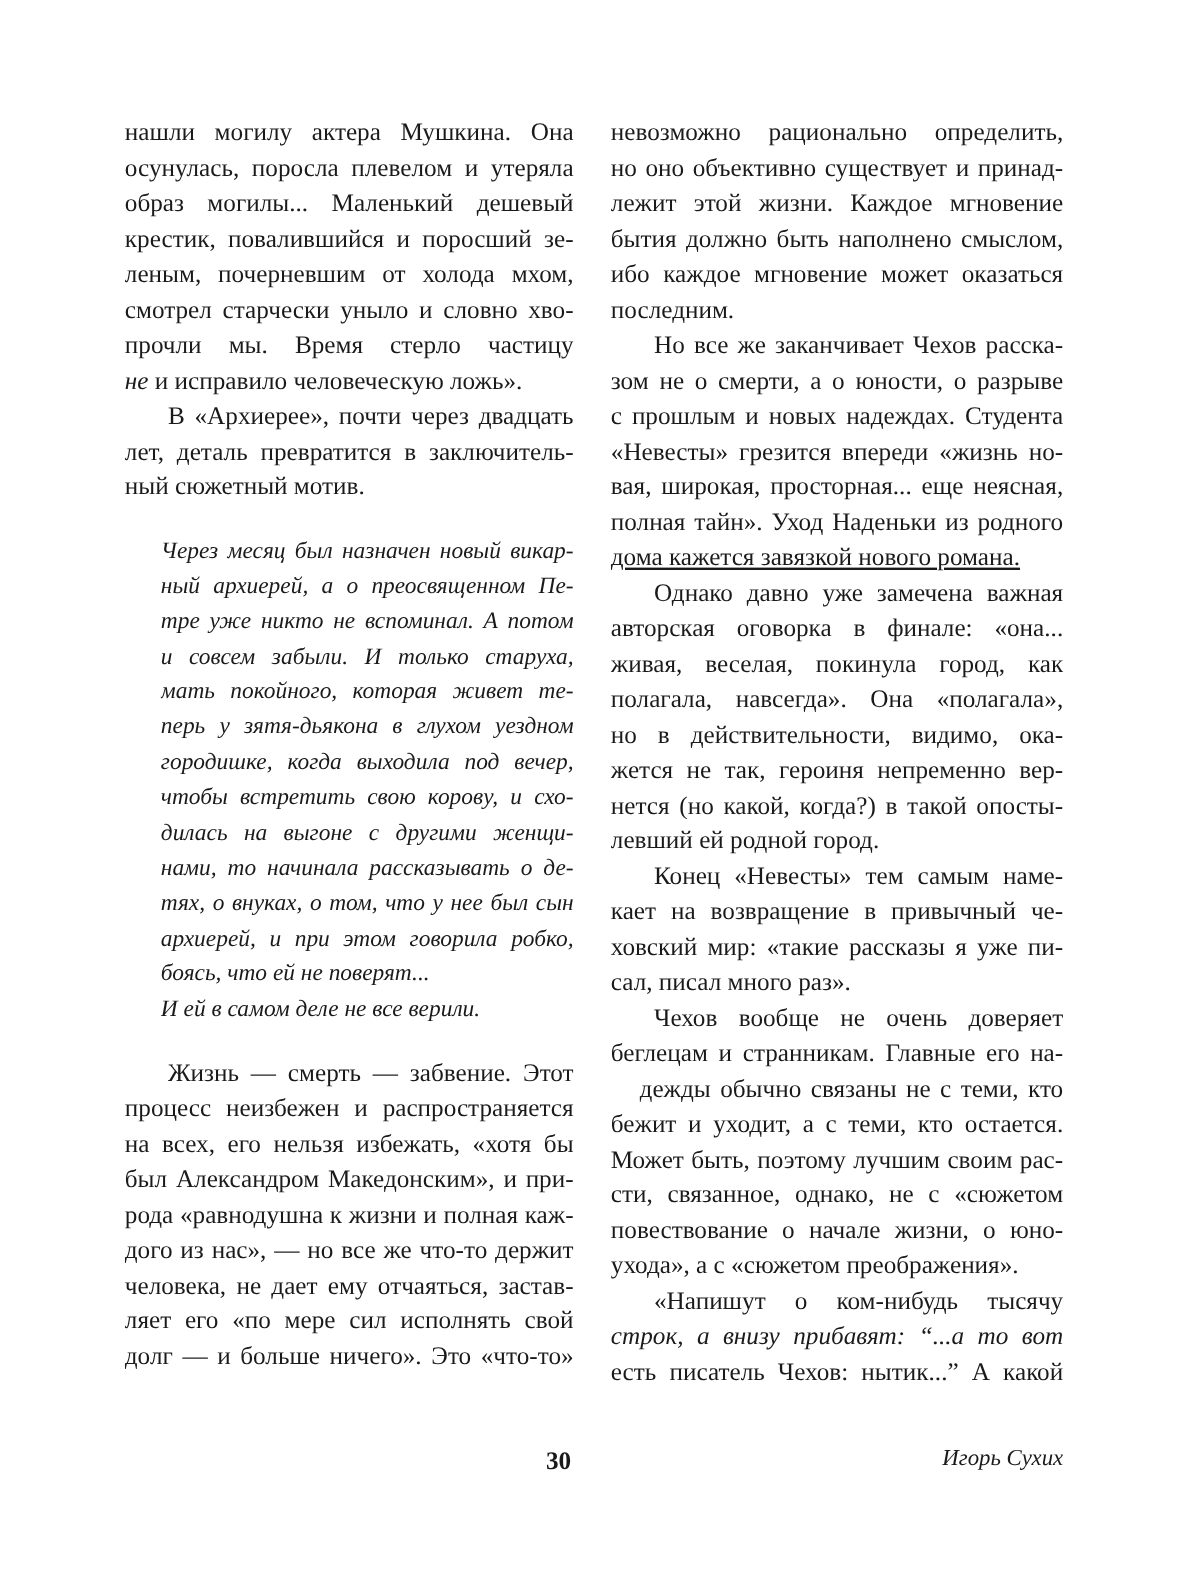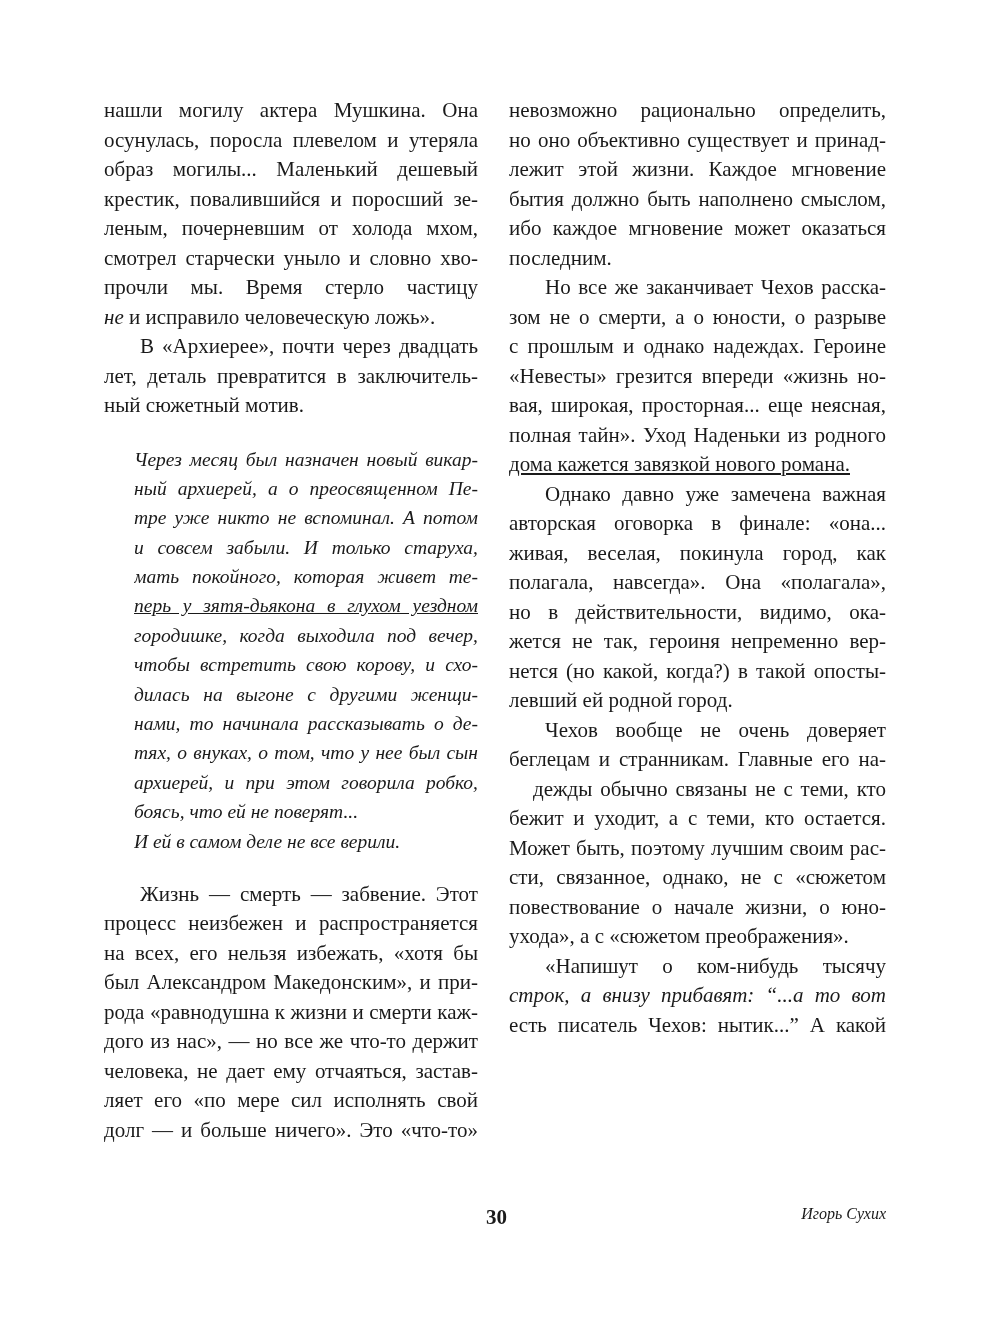--- a/index.html
+++ b/index.html
@@ -9,22 +9,22 @@
   .col-left { left: 104px; width: 374px; }
   .col-right { left: 509px; width: 377px; }
   .line { display: block; height: 29.5px; line-height: 29.5px; font-size: 21px;
           text-align: justify; text-align-last: justify; white-space: nowrap; overflow: visible; }
   .line.last { text-align-last: left; }
   .line.indent { padding-left: 36px; }
   .line span.it { font-style: italic; }
   .quote { margin-left: 30px; margin-top: 24px; margin-bottom: 24px; }
   .quote .line { font-style: italic; font-size: 19.5px; height: 29.4px; line-height: 29.4px; }
   .footer { position: absolute; top: 1205px; left: 0; width: 992px; height: 30px; }
-  .page-number { position: absolute; left: 486px; font-weight: bold; font-size: 21px; }
-  .running-author { position: absolute; right: 106px; font-style: italic; font-size: 16px; }
+  .page-number { position: absolute; left: 455px; font-weight: bold; font-size: 21px; }
+  .running-author { position: absolute; right: 106px; font-style: italic; font-size: 19px; }
 </style>
 </head>
 <body>
 
 <div class="col col-left">
   <div>
     <div class="line" style="white-space: normal; overflow: hidden;">нашли могилу актера Мушкина. Она</div>
     <div class="line" style="white-space: normal; overflow: hidden;">осунулась, поросла плевелом и утеряла</div>
     <div class="line" style="white-space: normal; overflow: hidden;">образ могилы... Маленький дешевый</div>
     <div class="line" style="white-space: normal; overflow: hidden;">крестик, повалившийся и поросший зе-</div>
@@ -37,70 +37,76 @@
     <div class="line indent" style="white-space: normal; overflow: hidden;">В «Архиерее», почти через двадцать</div>
     <div class="line" style="white-space: normal; overflow: hidden;">лет, деталь превратится в заключитель-</div>
     <div class="line last" style="white-space: normal; overflow: hidden;">ный сюжетный мотив.</div>
   </div>
   <div class="quote">
     <div class="line" style="white-space: normal; overflow: hidden;">Через месяц был назначен новый викар-</div>
     <div class="line" style="white-space: normal; overflow: hidden;">ный архиерей, а о преосвященном Пе-</div>
     <div class="line" style="white-space: normal; overflow: hidden;">тре уже никто не вспоминал. А потом</div>
     <div class="line" style="white-space: normal; overflow: hidden;">и совсем забыли. И только старуха,</div>
     <div class="line" style="white-space: normal; overflow: hidden;">мать покойного, которая живет те-</div>
-    <div class="line" style="white-space: normal; overflow: hidden; text-decoration: underline;">перь у зятя-дьякона в глухом уездном</div>
+    <div class="line" style="white-space: normal; overflow: hidden;">перь у зятя-дьякона в глухом уездном</div>
     <div class="line" style="white-space: normal; overflow: hidden;">городишке, когда выходила под вечер,</div>
     <div class="line" style="white-space: normal; overflow: hidden;">чтобы встретить свою корову, и схо-</div>
     <div class="line" style="white-space: normal; overflow: hidden;">дилась на выгоне с другими женщи-</div>
     <div class="line" style="white-space: normal; overflow: hidden;">нами, то начинала рассказывать о де-</div>
     <div class="line" style="white-space: normal; overflow: hidden;">тях, о внуках, о том, что у нее был сын</div>
     <div class="line" style="white-space: normal; overflow: hidden;">архиерей, и при этом говорила робко,</div>
     <div class="line last" style="white-space: normal; overflow: hidden;">боясь, что ей не поверят...</div>
     <div class="line last" style="white-space: normal; overflow: hidden;">И ей в самом деле не все верили.</div>
   </div>
   <div>
     <div class="line indent" style="white-space: normal; overflow: hidden;">Жизнь — смерть — забвение. Этот</div>
     <div class="line" style="white-space: normal; overflow: hidden;">процесс неизбежен и распространяется</div>
     <div class="line" style="white-space: normal; overflow: hidden;">на всех, его нельзя избежать, «хотя бы</div>
     <div class="line" style="white-space: normal; overflow: hidden;">был Александром Македонским», и при-</div>
-    <div class="line" style="white-space: normal; overflow: hidden;">рода «равнодушна к жизни и смерти каж-</div>
+    <div class="line" style="white-space: normal; overflow: hidden;">рода «равнодушна к жизни и полная каж-</div>
     <div class="line" style="white-space: normal; overflow: hidden;">дого из нас», — но все же что-то держит</div>
     <div class="line" style="white-space: normal; overflow: hidden; font-family: Liberation Serif, serif;">человека, не дает ему отчаяться, застав-</div>
     <div class="line" style="white-space: normal; overflow: hidden;">ляет его «по мере сил исполнять свой</div>
     <div class="line" style="white-space: normal; overflow: hidden;">долг — и больше ничего». Это «что-то»</div>
   </div>
 </div>
 
 <div class="col col-right">
   <div>
     <div class="line" style="white-space: normal; overflow: hidden;">невозможно рационально определить,</div>
     <div class="line" style="white-space: normal; overflow: hidden;">но оно объективно существует и принад-</div>
     <div class="line" style="white-space: normal; overflow: hidden;">лежит этой жизни. Каждое мгновение</div>
     <div class="line" style="white-space: normal; overflow: hidden;">бытия должно быть наполнено смыслом,</div>
     <div class="line" style="white-space: normal; overflow: hidden;">ибо каждое мгновение может оказаться</div>
     <div class="line last" style="white-space: normal; overflow: hidden;">последним.</div>
   </div>
   <div>
     <div class="line indent" style="white-space: normal; overflow: hidden;">Но все же заканчивает Чехов расска-</div>
     <div class="line" style="white-space: normal; overflow: hidden;">зом не о смерти, а о юности, о разрыве</div>
-    <div class="line" style="white-space: normal; overflow: hidden;">с прошлым и однако надеждах. Героине</div>
+    <div class="line" style="white-space: normal; overflow: hidden;">с прошлым и новых надеждах. Студента</div>
     <div class="line" style="white-space: normal; overflow: hidden;">«Невесты» грезится впереди «жизнь но-</div>
     <div class="line" style="white-space: normal; overflow: hidden;">вая, широкая, просторная... еще неясная,</div>
     <div class="line" style="white-space: normal; overflow: hidden;">полная тайн». Уход Наденьки из родного</div>
     <div class="line last" style="white-space: normal; overflow: hidden; text-decoration: underline;">дома кажется завязкой нового романа.</div>
   </div>
   <div>
     <div class="line indent" style="white-space: normal; overflow: hidden;">Однако давно уже замечена важная</div>
     <div class="line" style="white-space: normal; overflow: hidden;">авторская оговорка в финале: «она...</div>
     <div class="line" style="white-space: normal; overflow: hidden;">живая, веселая, покинула город, как</div>
     <div class="line" style="white-space: normal; overflow: hidden;">полагала, навсегда». Она «полагала»,</div>
     <div class="line" style="white-space: normal; overflow: hidden;">но в действительности, видимо, ока-</div>
     <div class="line" style="white-space: normal; overflow: hidden;">жется не так, героиня непременно вер-</div>
     <div class="line" style="white-space: normal; overflow: hidden;">нется (но какой, когда?) в такой опосты-</div>
     <div class="line last" style="white-space: normal; overflow: hidden;">левший ей родной город.</div>
+  </div>
+  <div>
+    <div class="line indent" style="white-space: normal; overflow: hidden;">Конец «Невесты» тем самым наме-</div>
+    <div class="line" style="white-space: normal; overflow: hidden;">кает на возвращение в привычный че-</div>
+    <div class="line" style="white-space: normal; overflow: hidden;">ховский мир: «такие рассказы я уже пи-</div>
+    <div class="line last" style="white-space: normal; overflow: hidden;">сал, писал много раз».</div>
   </div>
   <div>
     <div class="line indent" style="white-space: normal; overflow: hidden;">Чехов вообще не очень доверяет</div>
     <div class="line" style="white-space: normal; overflow: hidden;">беглецам и странникам. Главные его на-</div>
     <div class="line" style="white-space: normal; overflow: hidden; margin-left: 24px;">дежды обычно связаны не с теми, кто</div>
     <div class="line" style="white-space: normal; overflow: hidden;">бежит и уходит, а с теми, кто остается.</div>
     <div class="line" style="white-space: normal; overflow: hidden;">Может быть, поэтому лучшим своим рас-</div>
     <div class="line" style="white-space: normal; overflow: hidden;">сти, связанное, однако, не с «сюжетом</div>
     <div class="line" style="white-space: normal; overflow: hidden;">повествование о начале жизни, о юно-</div>
     <div class="line last" style="white-space: normal; overflow: hidden;">ухода», а с «сюжетом преображения».</div>

